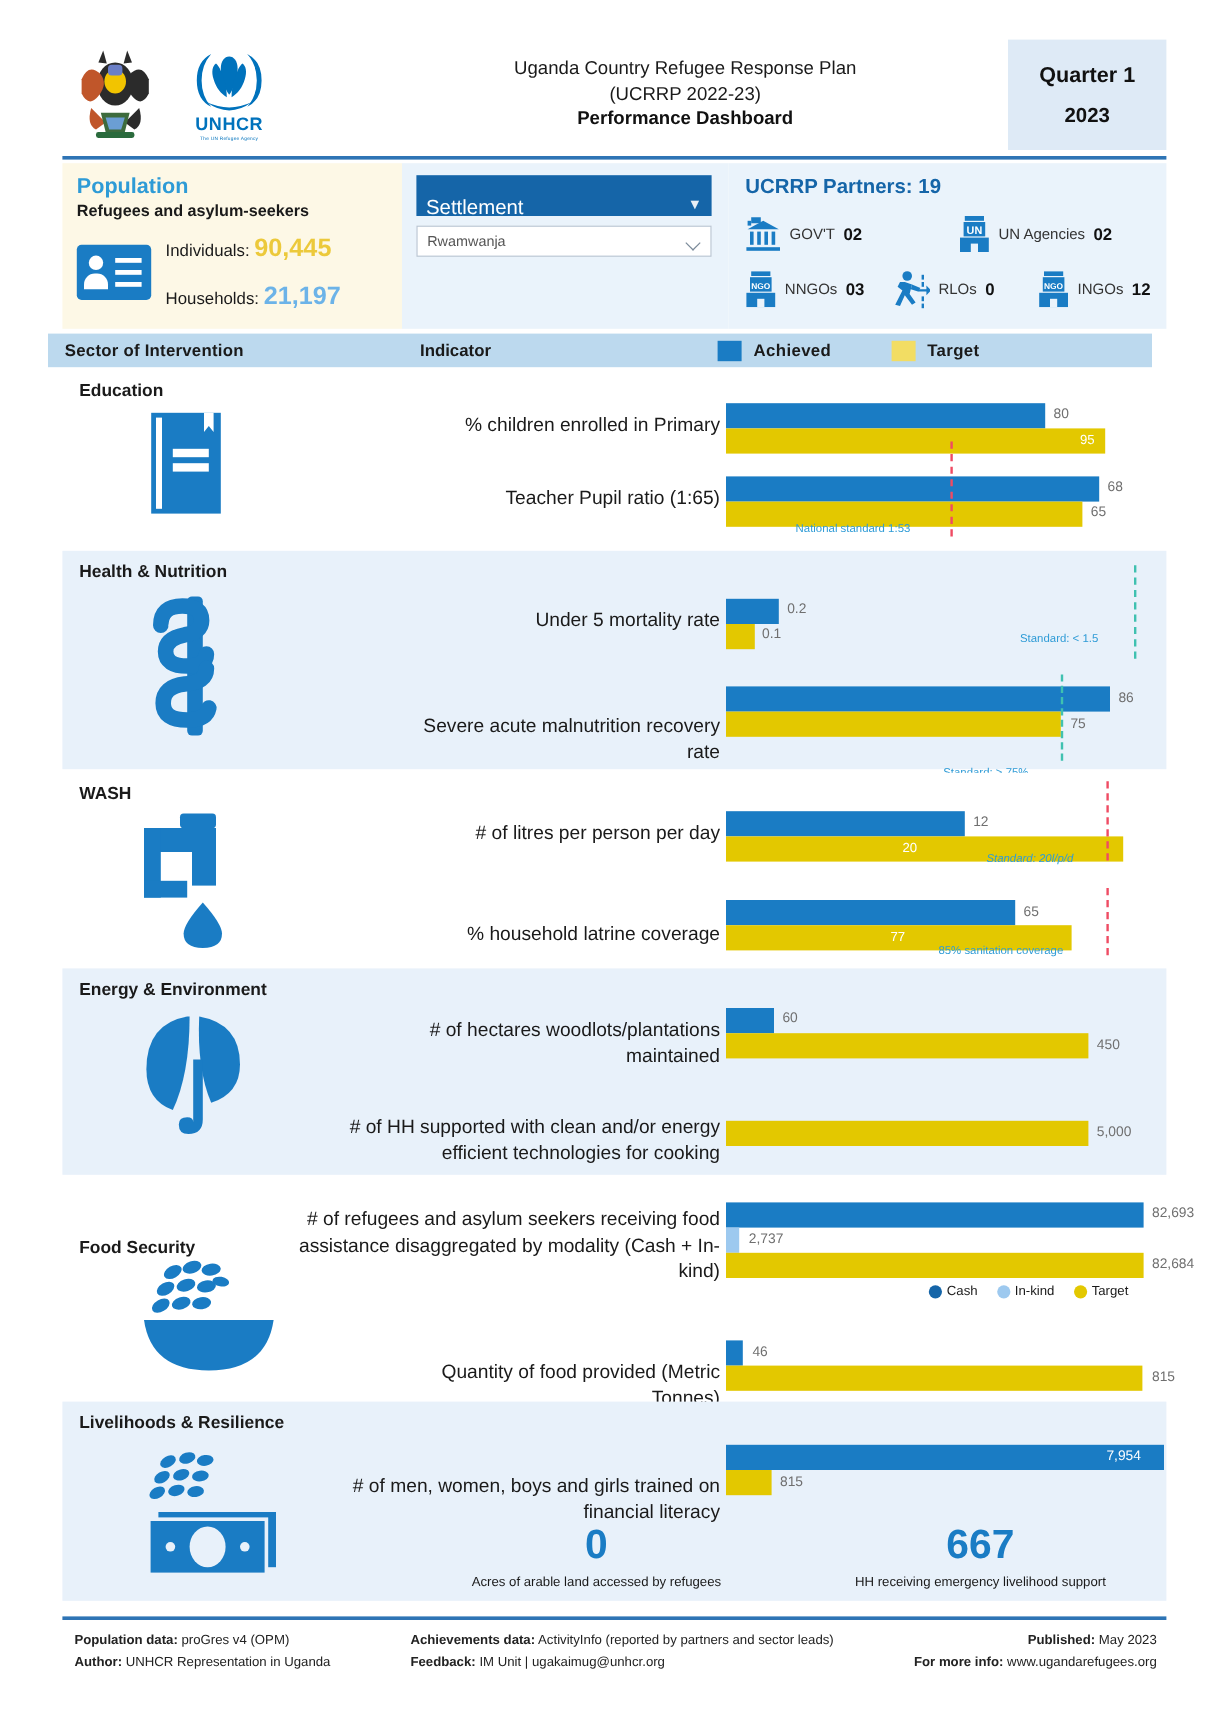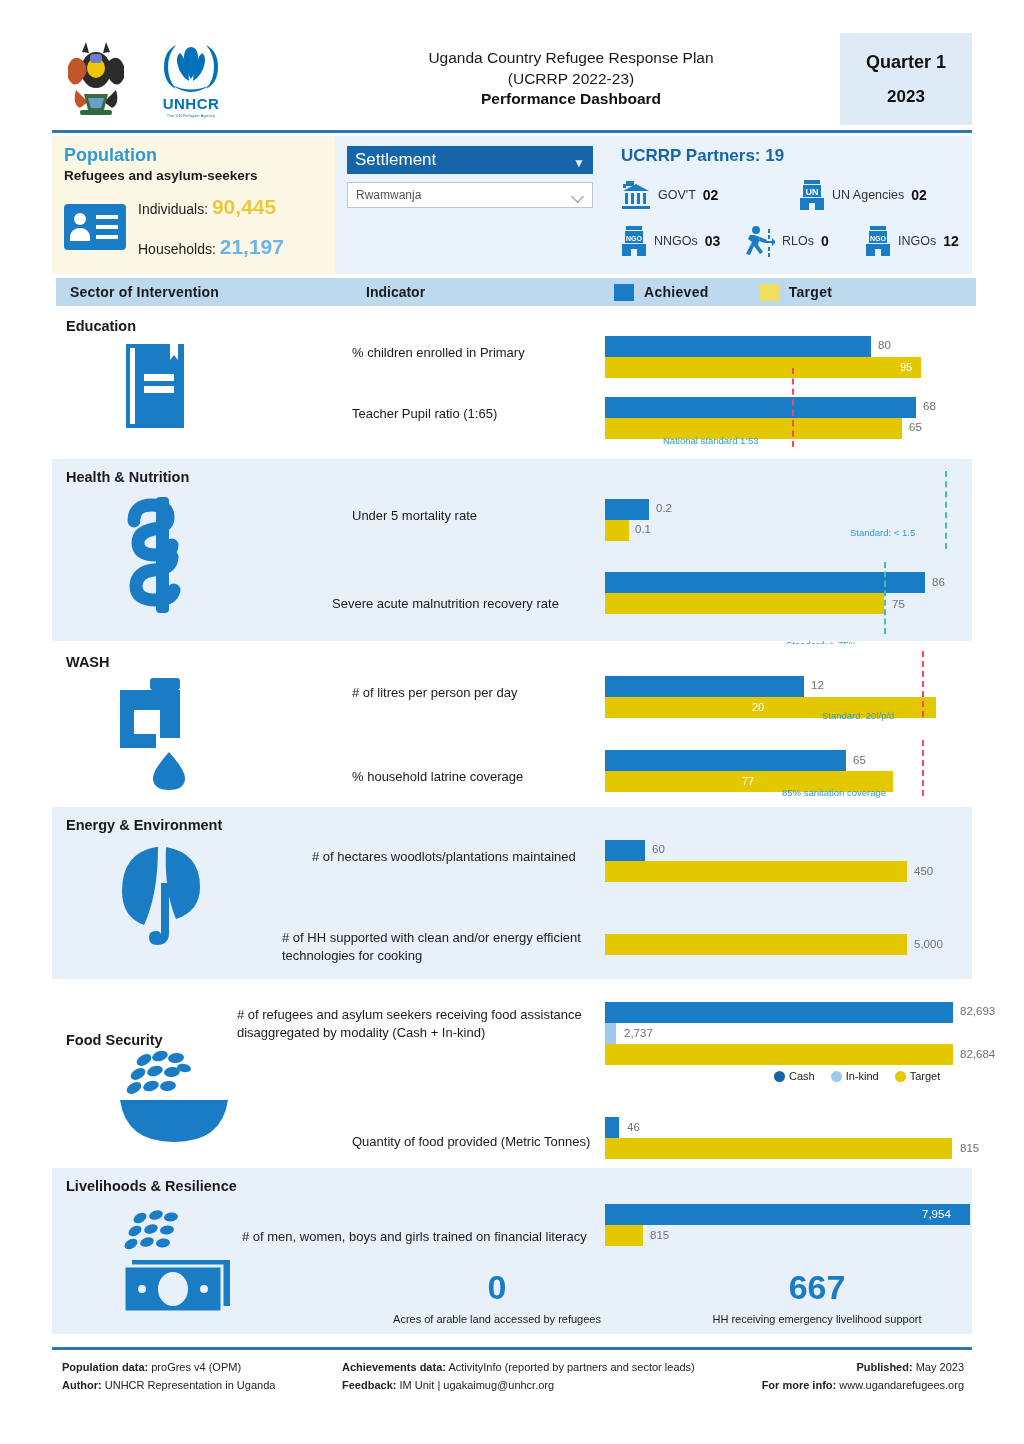--- a/index.html
+++ b/index.html
@@ -48,22 +48,22 @@
   .idcard .l1 { position:absolute; left:32px; top:11px; width:22px; height:4px; background:#fff; }
   .idcard .l2 { position:absolute; left:32px; top:21px; width:22px; height:4px; background:#fff; }
   .idcard .l3 { position:absolute; left:32px; top:31px; width:22px; height:4px; background:#fff; }
   .pop-vals { display:flex; flex-direction:column; gap: 16px; }
   .pop-line { font-size: 14px; color: #1a1a1a; white-space: nowrap; }
   .pop-line .big-y { font-size: 21px; font-weight: bold; color: #ecc93b; }
   .pop-line .big-b { font-size: 21px; font-weight: bold; color: #6cb3e8; }
 
   .panel-settle { width: 272px; background: #eaf3fb; padding: 10px 14px 0 12px; }
   .settle-head {
-    background: #1565a8; color: #fff; font-size: 17px; padding: 4px 8px; height: 28px;
-    display: flex; align-items: flex-end; justify-content: space-between;
+    background: #1565a8; color: #fff; font-size: 17px; padding: 17px 8px; height: 28px;
+    display: flex; align-items: flex-start; justify-content: space-between;
   }
   .settle-head .flt { font-size: 12px; opacity: .9; }
   .settle-select {
     margin-top: 8px; height: 26px; background: #fff; border: 1px solid #b9c6d4;
     display: flex; align-items: center; justify-content: space-between; padding: 0 8px;
     font-size: 12px; color: #555;
   }
   .chev { width: 11px; height: 7px; position: relative; }
   .chev::before {
     content:""; position:absolute; left:0; top:0; width:8px; height:8px;
@@ -82,39 +82,39 @@
   .pitem { display: flex; align-items: center; gap: 7px; }
   .pitem .lbl { font-size: 12.5px; color: #333; white-space: nowrap; }
   .pitem .num { font-size: 14px; font-weight: bold; color: #111; }
 
   .ic { flex: none; position: relative; }
   .ic-gov { width: 30px; height: 32px; }
   .ic-bld { width: 26px; height: 30px; }
 
   
   .sector-bar {
-    position: absolute; left: 56px; top: 278px; width: 920px; height: 28px;
+    position: absolute; left: 40px; top: 278px; width: 920px; height: 28px;
     background: #bcd9ee; display: flex; align-items: center;
   }
   .sb-1 { width: 310px; padding-left: 14px; font-size: 14px; font-weight: bold; color: #1a1a1a; letter-spacing:.2px;}
   .sb-2 { width: 240px; font-size: 14px; font-weight: bold; color: #1a1a1a; }
   .sb-leg { display: flex; align-items: center; gap: 10px; margin-left: 8px;}
   .sw { width: 20px; height: 17px; }
   .sw-b { background: #1a7cc4; }
   .sw-y { background: #f2dd63; }
   .sb-leg .txt { font-size: 14px; font-weight: bold; color: #1a1a1a; letter-spacing:.3px;}
   .gap-leg { width: 42px; }
 
   
   .section { position: absolute; left: 52px; width: 920px; }
   .sec-shade { background: #e8f1fa; }
   .sec-title { font-size: 14.5px; font-weight: bold; color: #1a1a1a; padding: 10px 0 0 14px; }
   .sec-icon { position: absolute; }
   .ind-label {
-    position: absolute; font-size: 13px; color: #1a1a1a; line-height: 1.35;
+    position: absolute; text-align: right; font-size: 16px; color: #1a1a1a; line-height: 1.35;
   }
   .bar { position: absolute; height: 21px; }
   .bar-blue { background: #1a7cc4; }
   .bar-yellow { background: #e3c800; }
   .bar-lblue { background: #9dc9ef; }
   .val { position: absolute; font-size: 11.5px; color: #6f6f6f; }
   .val-in { position: absolute; font-size: 11px; color: #ffffff; }
   .val-in-b { position: absolute; font-size: 11.5px; color: #ffffff; }
   .stdline { position: absolute; width: 0; border-left: 2px dashed #ef4b63; }
   .stdline-g { position: absolute; width: 0; border-left: 2px dashed #3fc1b0; }
@@ -391,21 +391,21 @@
         <path d="M55 84 q16 18 16 26 q0 12 -16 12 q-16 0 -16 -12 q0 -8 16 -26 z" fill="#1a7cc4" transform="translate(0,-4)"></path>
       </svg>
     </div>
 
     <div class="ind-label" style="left:300px; top:40px; width:248px;"># of litres per person per day</div>
     <div class="bar bar-blue" style="left:553px; top:32px; width:199px;"></div>
     <div class="val" style="left:759px; top:35px;">12</div>
     <div class="bar bar-yellow" style="left:553px; top:53px; width:331px;"></div>
     <div class="val-in" style="left:700px; top:57px;">20</div>
     <div class="stdline" style="left:870px; top:7px; height:66px;"></div>
-    <div class="stdlabel" style="left:770px; top:66px;">Standard: 20l/p/d</div>
+    <div class="stdlabel" style="left:770px; top:66px;font-style:italic;">Standard: 20l/p/d</div>
 
     <div class="ind-label" style="left:300px; top:124px; width:248px;">% household latrine coverage</div>
     <div class="bar bar-blue" style="left:553px; top:106px; width:241px;"></div>
     <div class="val" style="left:801px; top:110px;">65</div>
     <div class="bar bar-yellow" style="left:553px; top:127px; width:288px;"></div>
     <div class="val-in" style="left:690px; top:131px;">77</div>
     <div class="stdline" style="left:870px; top:96px; height:56px;"></div>
     <div class="stdlabel" style="left:730px; top:143px;">85% sanitation coverage</div>
   </div>
 

